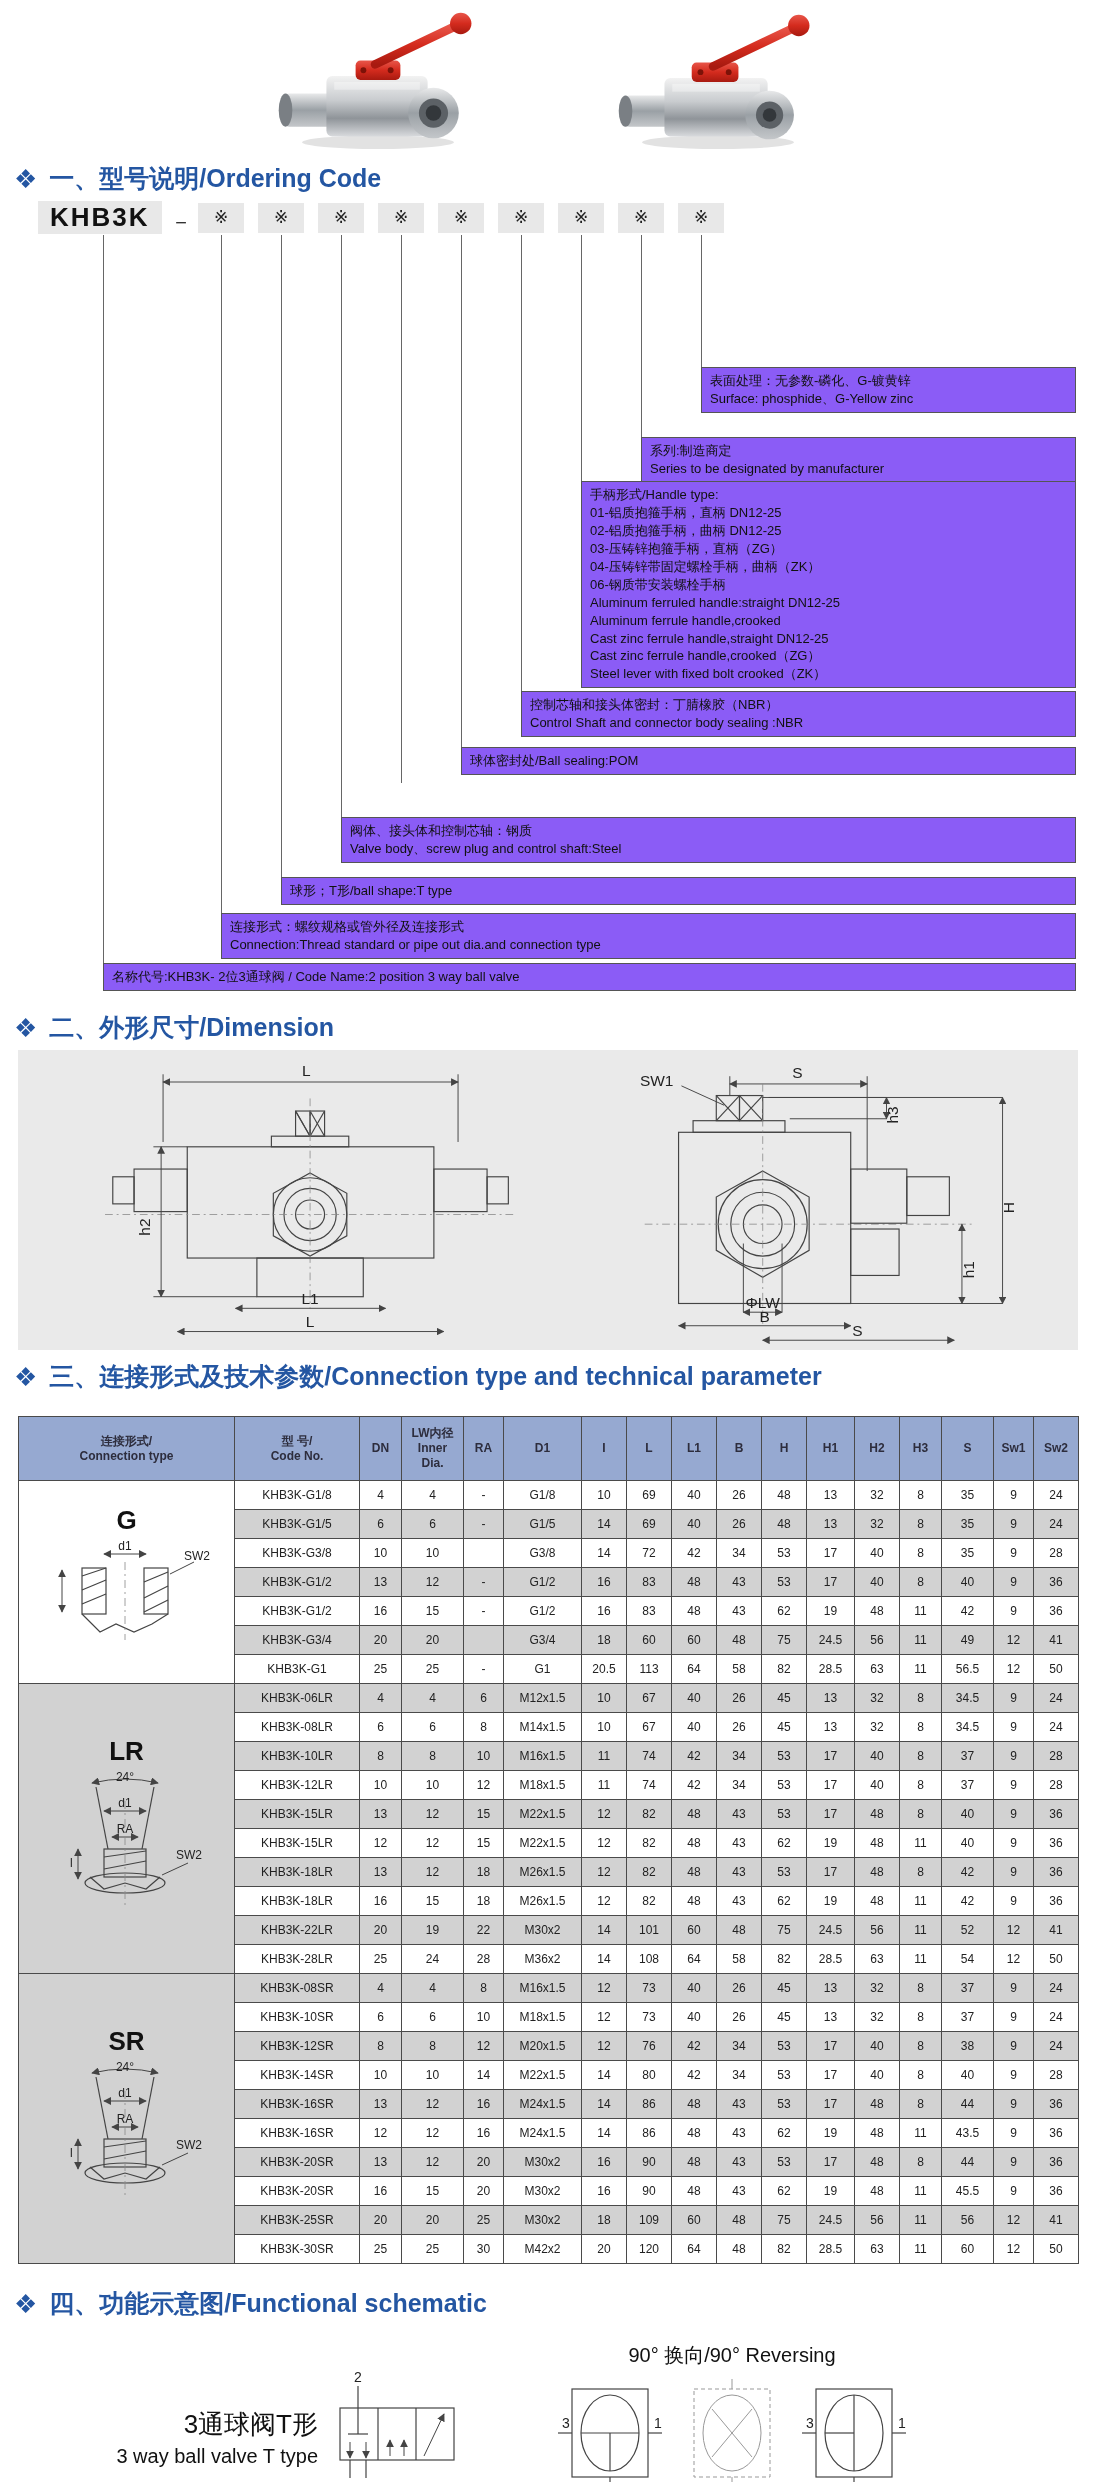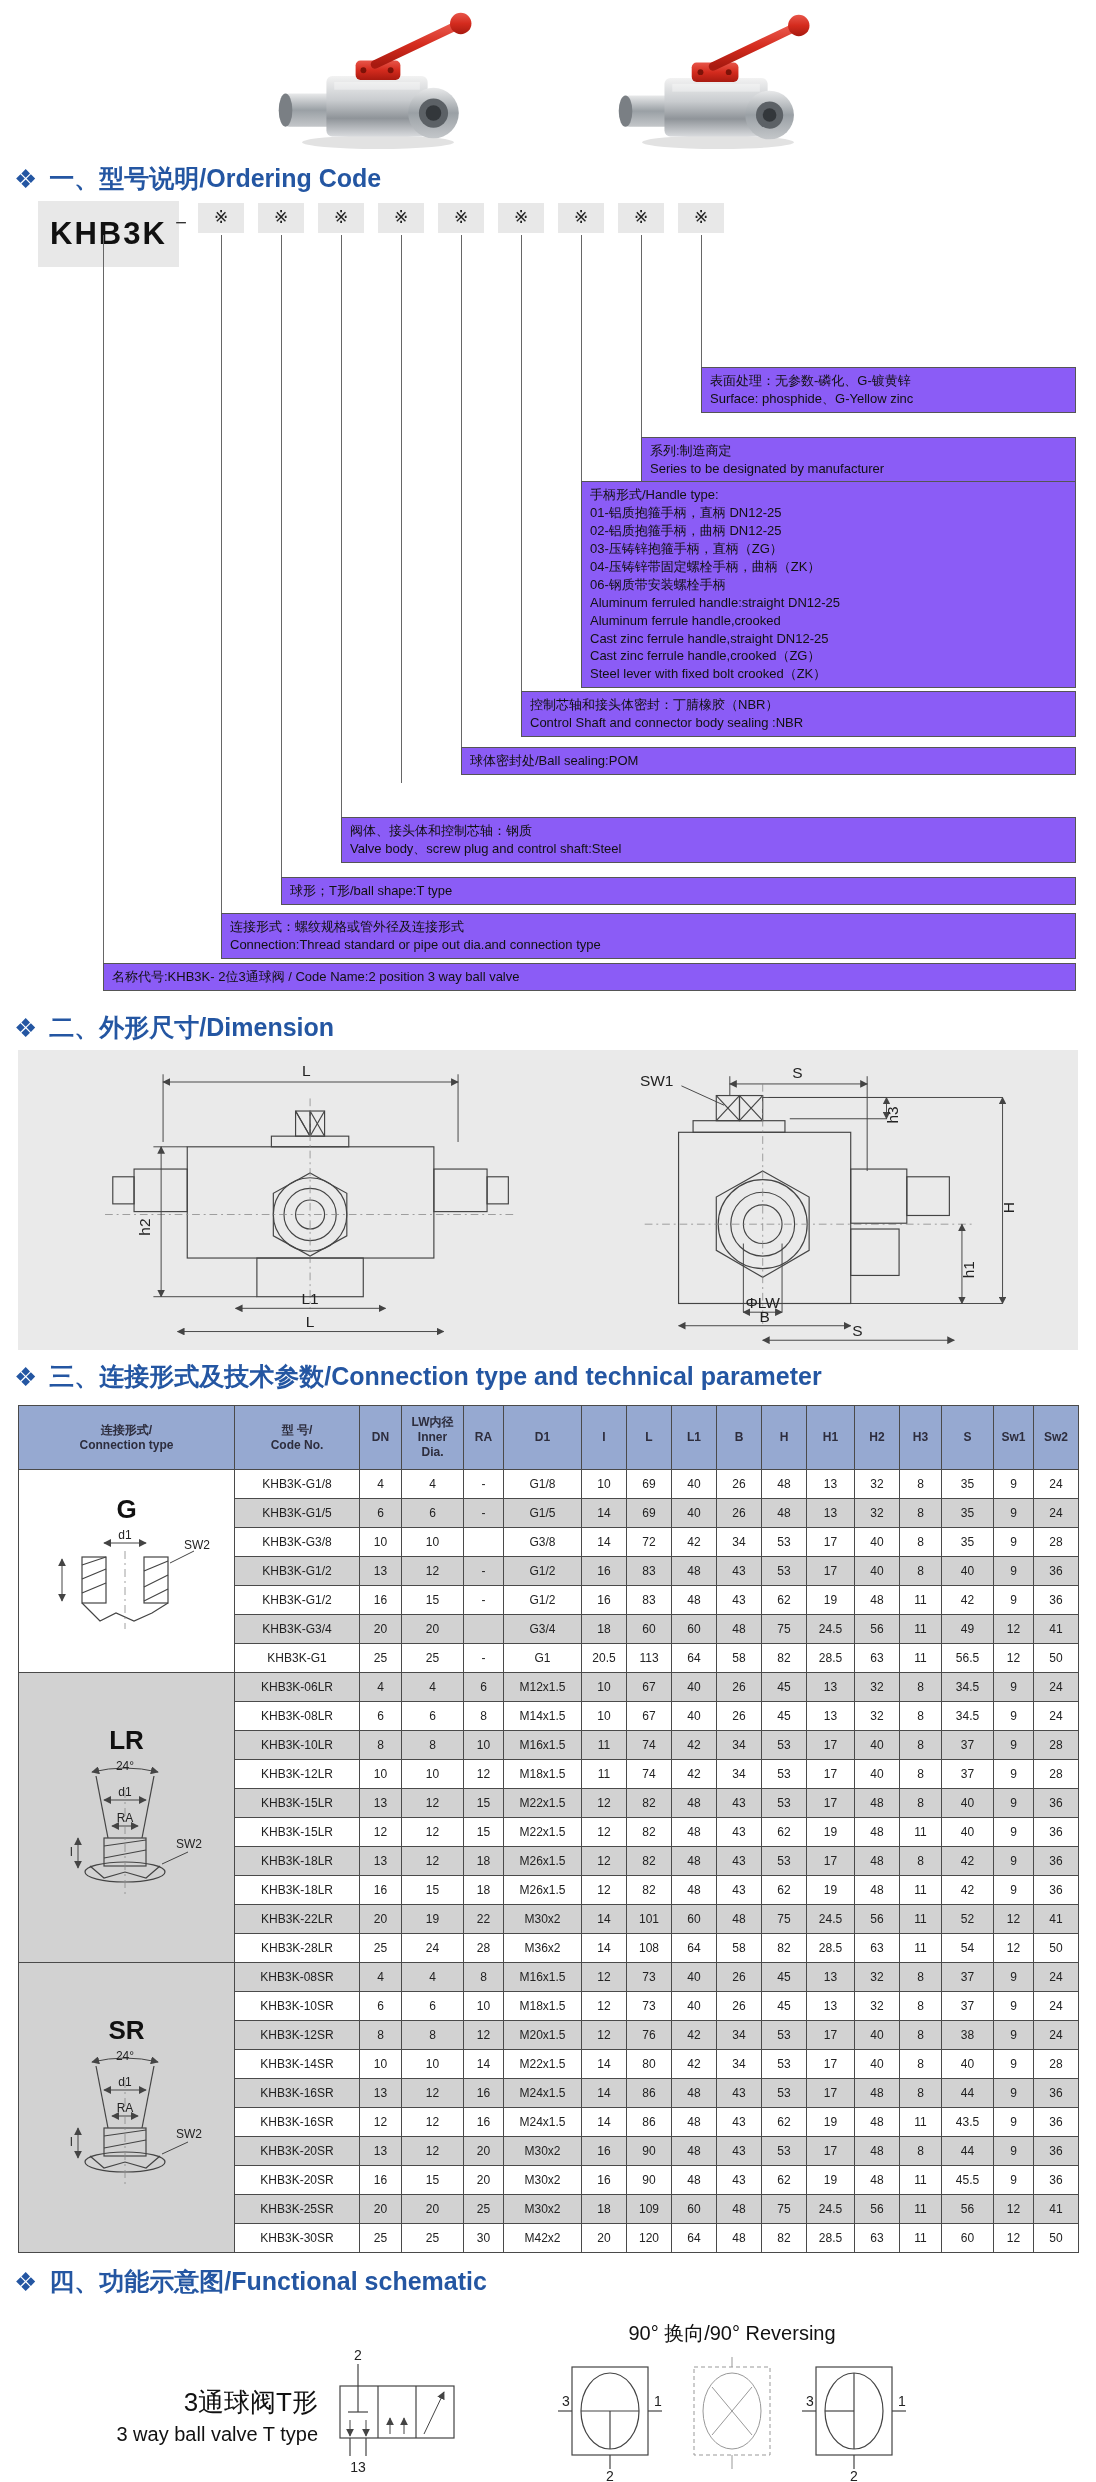--- a/index.html
+++ b/index.html
@@ -10,36 +10,36 @@
   
   .photos { display: flex; justify-content: center; gap: 110px; padding-top: 6px; height: 152px; }
   .photo { width: 230px; height: 146px; }
   
   .sec-head { display: flex; align-items: center; gap: 12px; margin: 10px 14px 6px 14px;
     color: #2456a2; font-weight: bold; font-size: 25px; }
   .diamond { font-size: 26px; line-height: 1; color: #2456a2; }
   
   .ordering { position: relative; height: 800px; margin: 4px 18px 0 18px; font-size: 13px; }
   .model-label { position: absolute; left: 20px; top: 0; background: #e8e8e8;
-    font-size: 31px; font-weight: bold; padding: 15px 12px; letter-spacing: 2px; color: #111; }
+    font-size: 26px; font-weight: bold; padding: 1px 12px; letter-spacing: 2px; color: #111; }
   .model-dash { position: absolute; left: 152px; top: 6px; font-size: 22px; color: #333; }
   .obox { position: absolute; top: 2px; width: 46px; height: 30px; background: #e8e8e8;
     text-align: center; line-height: 30px; font-size: 17px; color: #222; }
   .vline { position: absolute; width: 1px; background: #666; top: 34px; }
   .ann { position: absolute; right: 2px; border: 1px solid #555; background: #8b5cf6;
     padding: 4px 8px; line-height: 1.38; white-space: pre-line; color: #111; }
   
   .dim-panel { margin: 6px 18px; background: #eaeaea; height: 300px; display: flex; }
   .dim-panel svg { flex: 0 0 50%; height: 100%; }
   .dim-label { font-size: 16px; fill: #222; }
   .draw { stroke: #444; fill: none; stroke-width: 1.2; }
   .dimln { stroke: #444; fill: none; stroke-width: 1; }
   .ctr { stroke: #888; stroke-width: 0.8; stroke-dasharray: 8 4 2 4; fill: none; }
   
-  table.params { border-collapse: collapse; margin: 12px 18px; table-layout: fixed; width: 1060px; }
+  table.params { border-collapse: collapse; margin: 23px 18px; table-layout: fixed; width: 1060px; }
   table.params th, table.params td { border: 1px solid #4a4a4a; text-align: center; vertical-align: middle; }
   table.params th { background: #96a9d1; color: #2d2d3d; font-size: 12px; font-weight: bold;
     height: 64px; white-space: pre-line; line-height: 1.25; padding: 2px; }
   table.params td { font-size: 12px; height: 29px; color: #222; padding: 1px 2px; }
   tr.stripe td { background: #d2d2d2; }
   td.group-cell { background: #fff; vertical-align: top; text-align: left; padding: 6px 8px; }
   td.group-cell.bg-gray { background: #d2d2d2; }
   .group-letter { font-size: 26px; font-weight: bold; color: #111; }
   .group-draw { display: block; margin: 4px auto 0 auto; }
   .small-lbl { font-size: 12px; fill: #222; }

